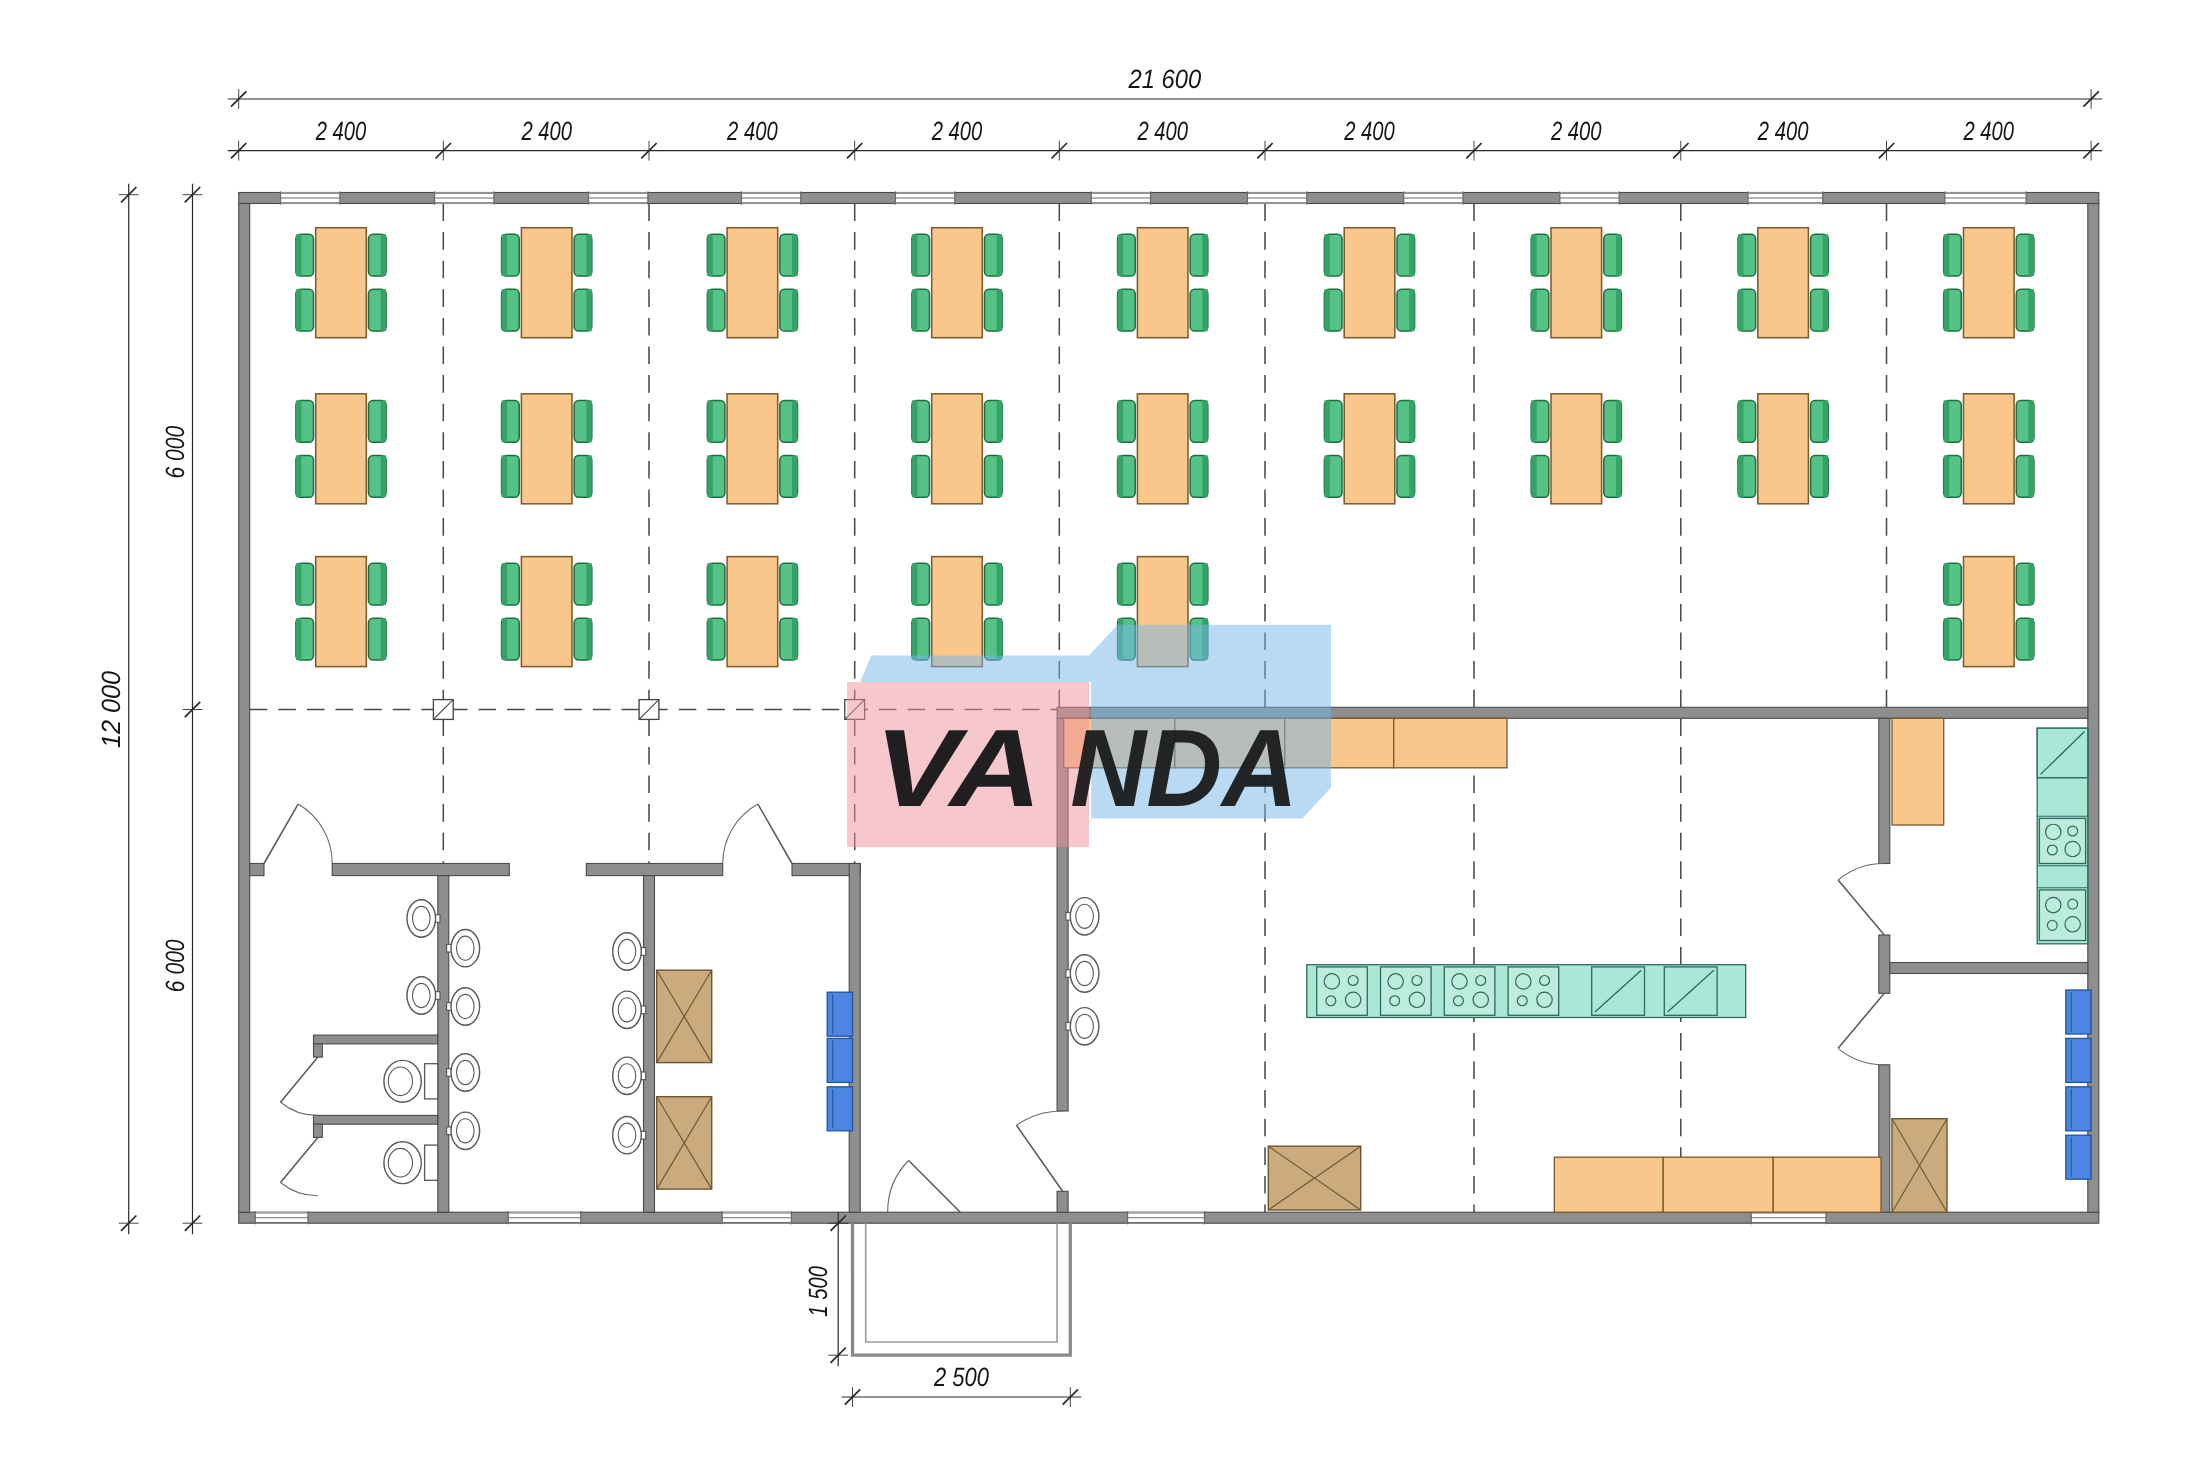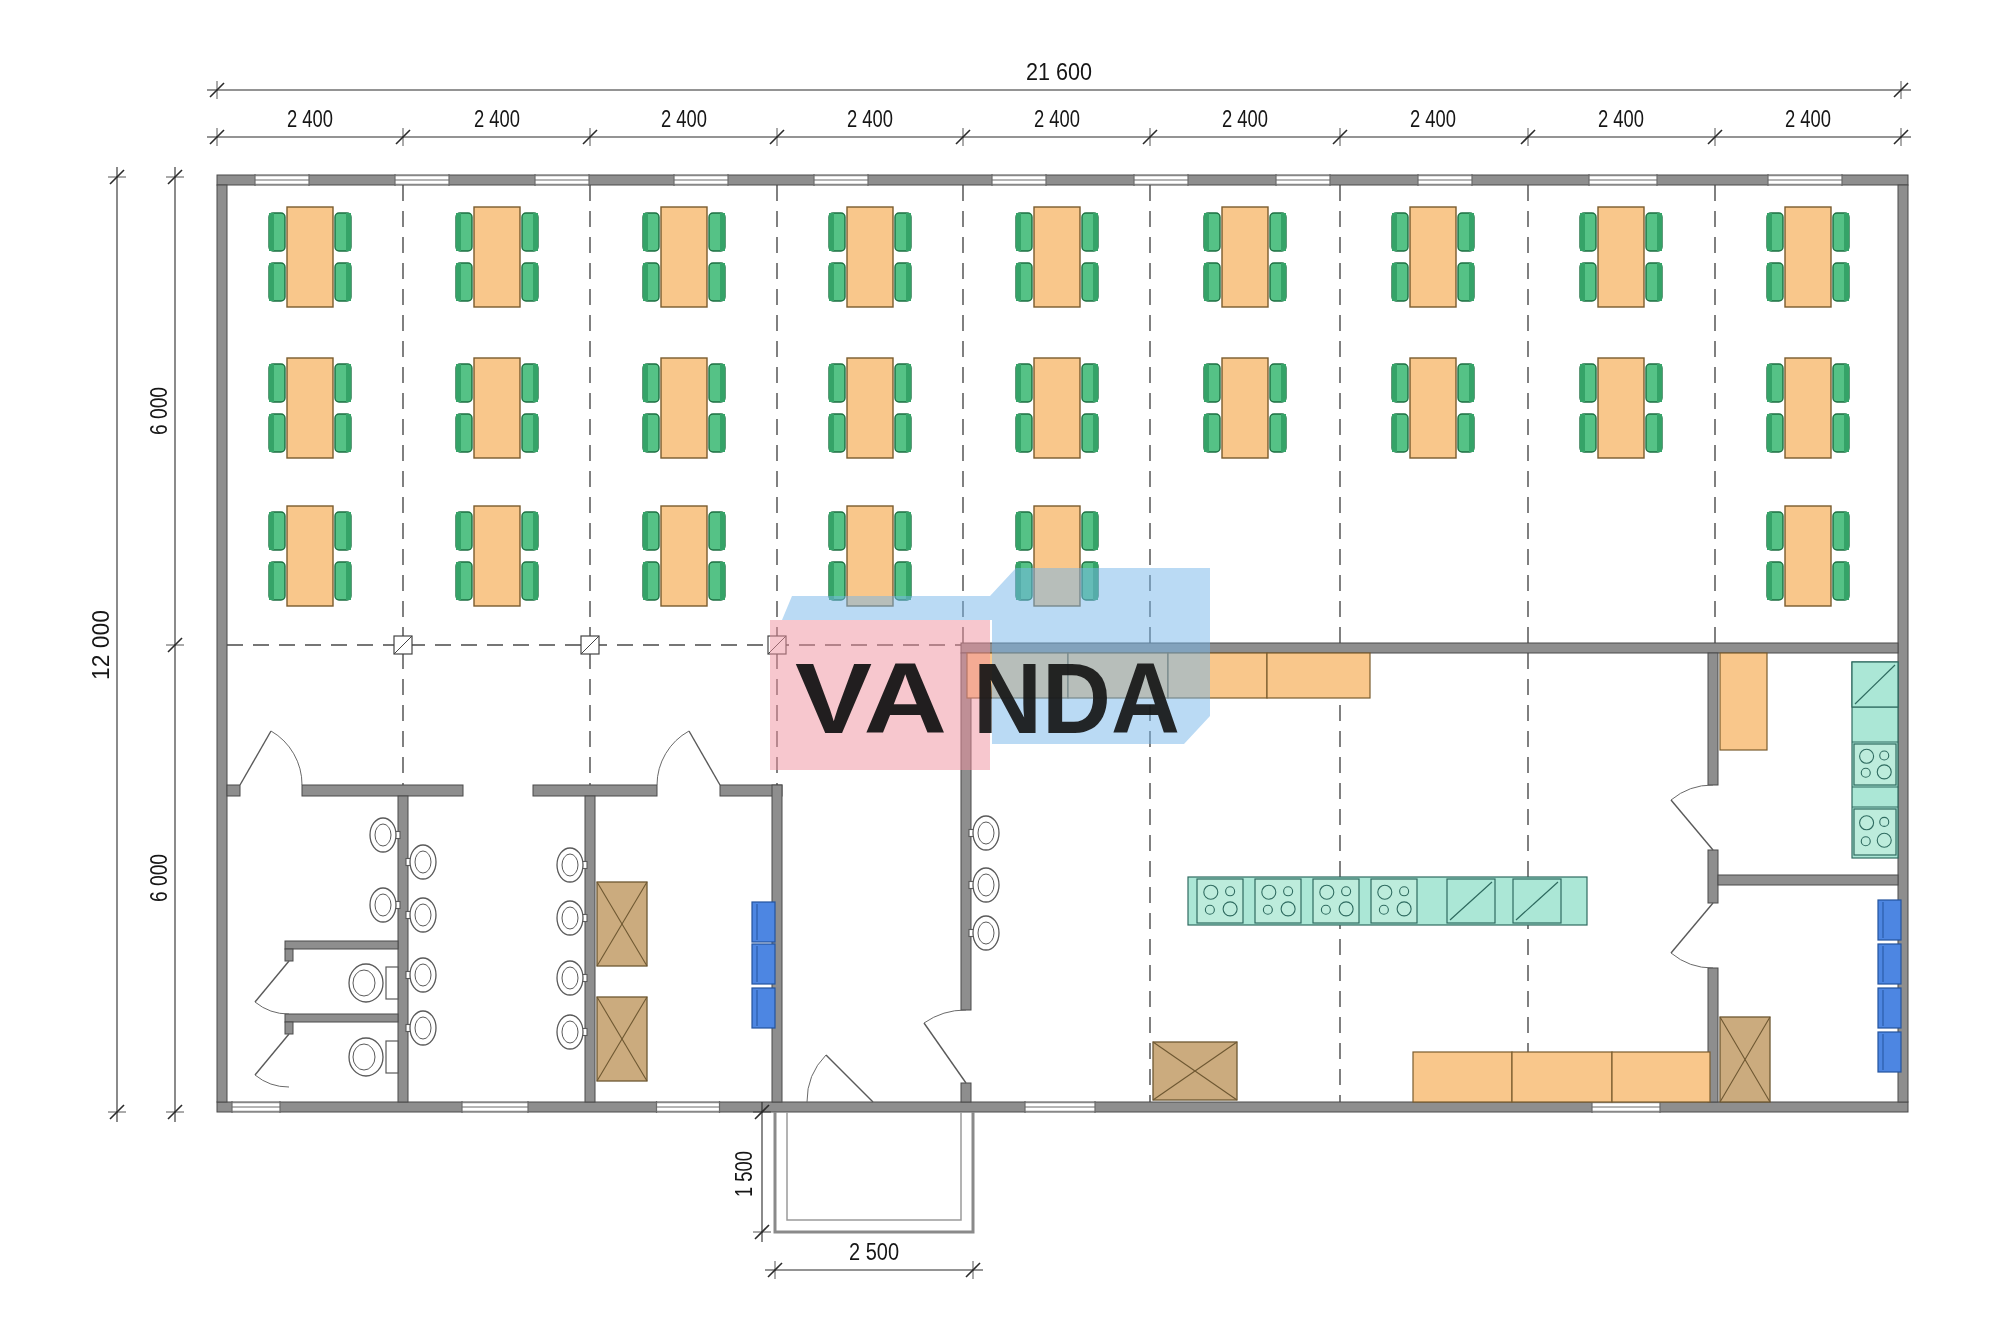--- a/index.html
+++ b/index.html
@@ -1,17 +1,17 @@
 <!DOCTYPE html>
 <html><head>
 <meta charset="utf-8">
 <style>
   html,body{margin:0;padding:0;background:#ffffff;}
   #stage{position:relative;width:2000px;height:1338px;background:#ffffff;overflow:hidden;
-         font-family:"Liberation Sans", sans-serif;}
+         font-family:"Liberation Sans", sans-serif;font-style:italic;}
   svg{position:absolute;left:0;top:0;}
   text{font-family:"Liberation Sans", sans-serif;fill:#161616;}
   .dimtxt{font-size:24px;}
   .wm-front{font-weight:bold;}
 </style>
 </head>
 <body>
 
 <div id="stage">
   <svg id="plan-svg" width="2000" height="1338" viewBox="0 0 2000 1338">

